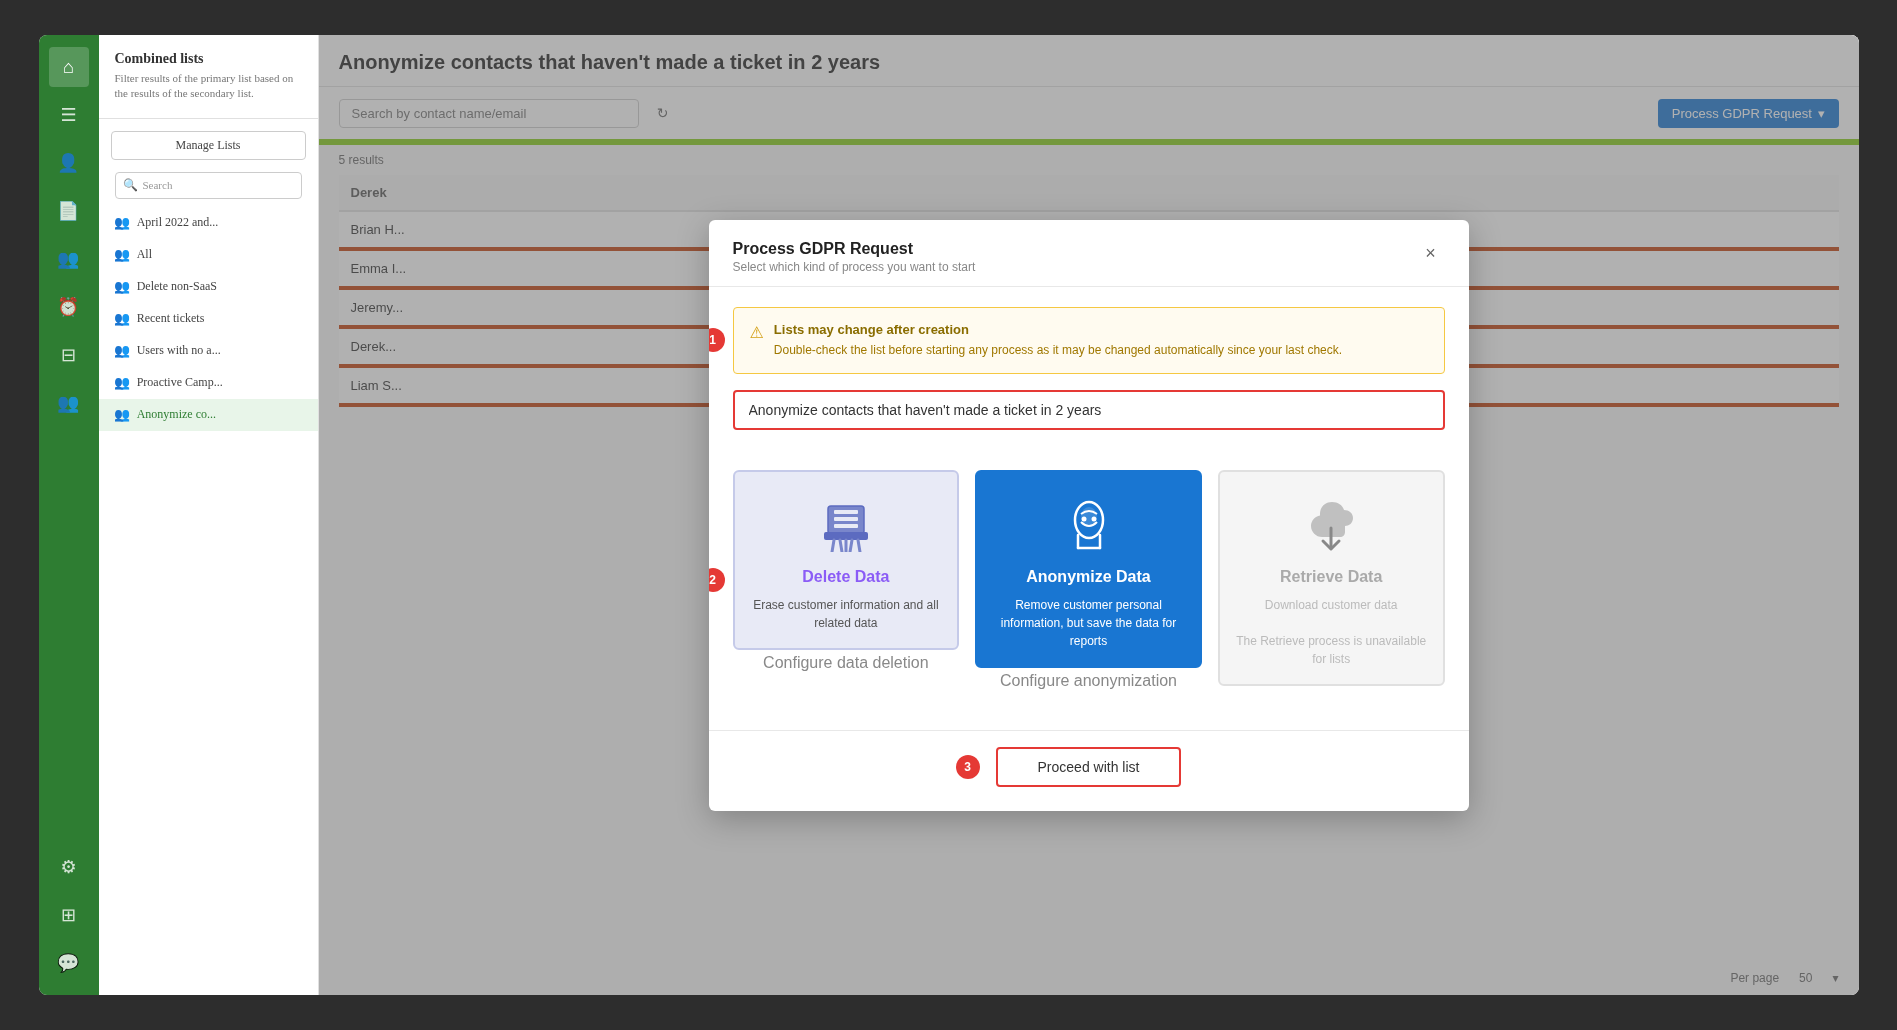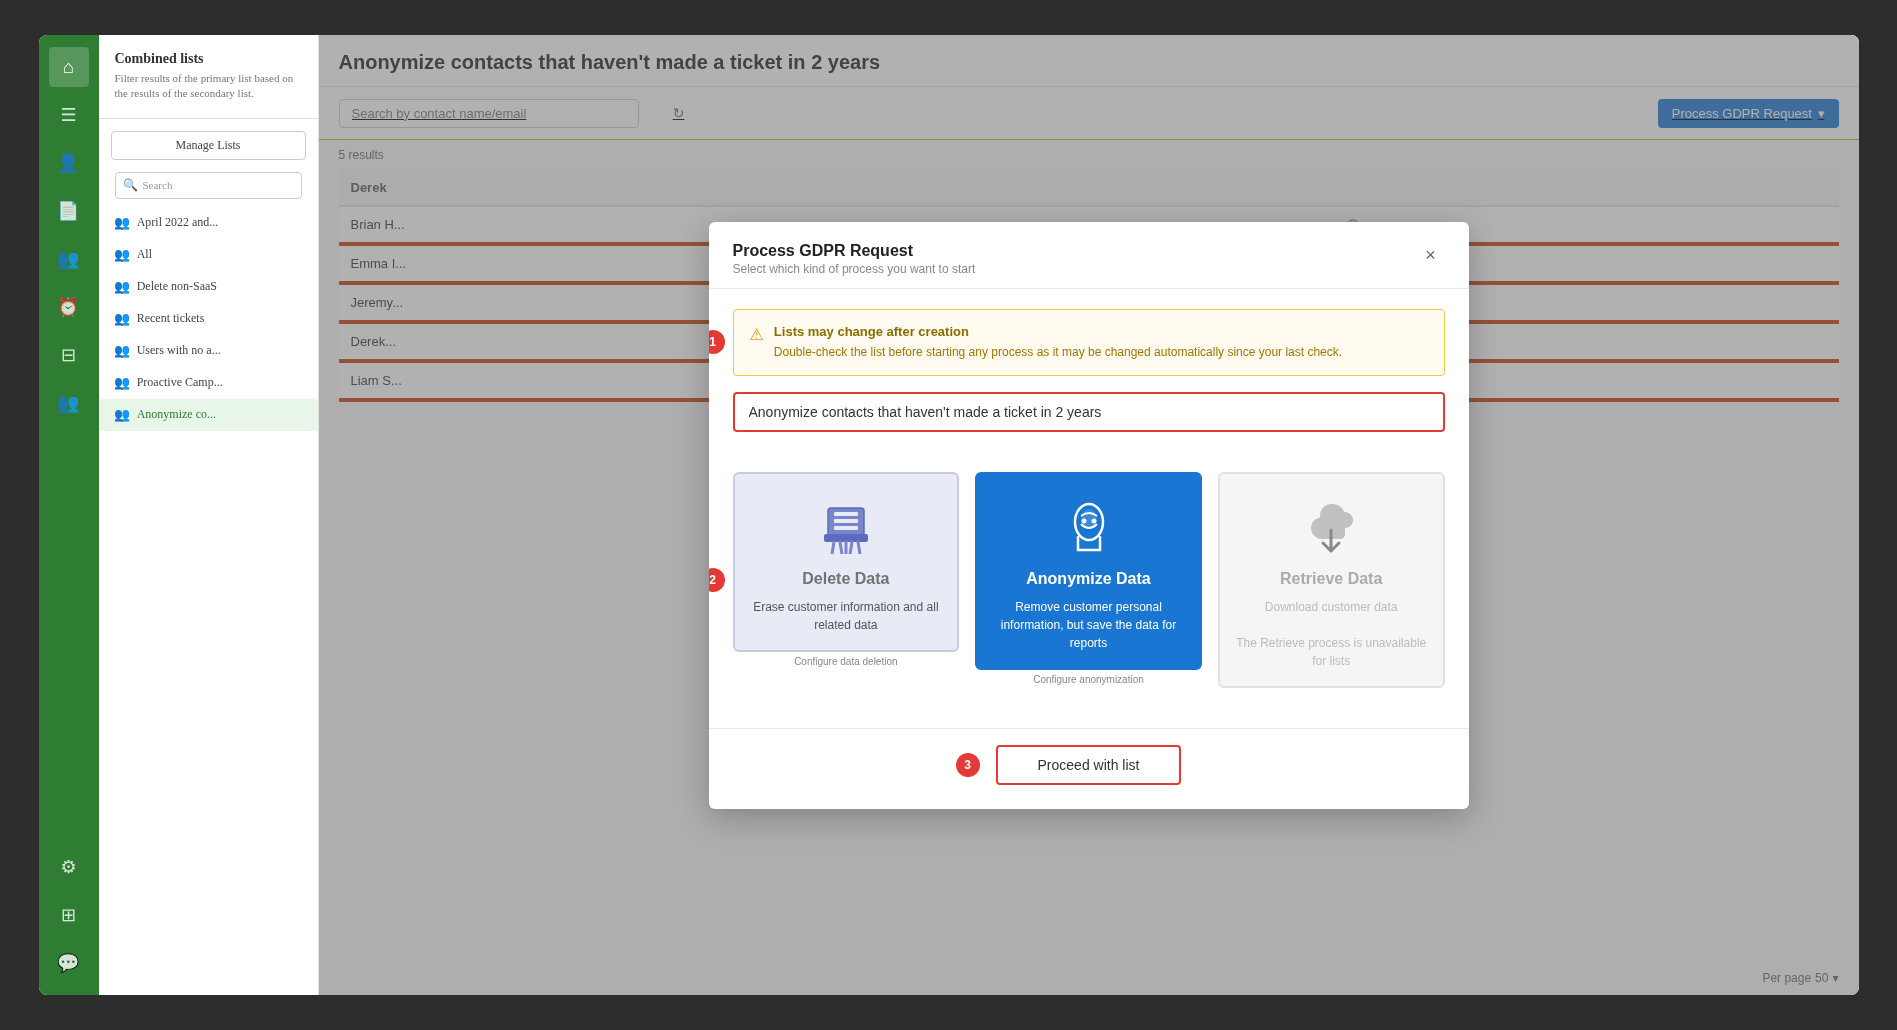--- a/index.html
+++ b/index.html
@@ -146,24 +146,23 @@
       font-size: 20px;
       font-weight: 600;
       color: #222;
       margin-bottom: 4px;
     }
 
     .main-toolbar {
       display: flex;
       align-items: center;
       padding: 10px 20px;
-      gap: 24px;
-      background: #fff;
-      border-bottom: 1px solid #84cc16;
-      text-decoration: underline;
+      gap: 8px;
+      background: #fff;
+      border-bottom: 6px solid #84cc16;
     }
 
     .search-input-main {
       flex: 1;
       padding: 6px 12px;
       border: 1px solid #ccc;
       border-radius: 4px;
       font-size: 13px;
       color: #aaa;
       max-width: 300px;
@@ -235,21 +234,21 @@
       cursor: pointer;
     }
 
     .pagination {
       display: flex;
       align-items: center;
       justify-content: flex-end;
       padding: 10px 20px;
       font-size: 12px;
       color: #666;
-      gap: 4px;
+      gap: 20px;
     }
 
     
     .overlay {
       position: absolute;
       top: 0; left: 0; right: 0; bottom: 0;
       background: rgba(100,100,100,0.5);
       display: flex;
       align-items: center;
       justify-content: center;
@@ -391,21 +390,21 @@
       height: 60px;
       display: flex;
       align-items: center;
       justify-content: center;
       margin-bottom: 12px;
     }
 
     .card-title {
       font-size: 16px;
       font-weight: 600;
-      color: #737373;
+      color: #8b5cf6;
       margin-bottom: 10px;
       text-align: center;
     }
 
     .process-card.selected .card-title,
     .process-card.selected .card-desc {
       color: #fff;
     }
 
     .card-desc {
@@ -418,21 +417,21 @@
     .process-card.disabled .card-title {
       color: #aaa;
     }
 
     .process-card.disabled .card-desc {
       color: #bbb;
     }
 
     .card-footer-label {
       text-align: center;
-      font-size: 10px;
+      font-size: 16px;
       color: #888;
       margin-top: 4px;
     }
 
     
     .modal-footer {
       padding: 16px 24px 24px;
       border-top: 1px solid #e8e8e8;
       display: flex;
       justify-content: center;

